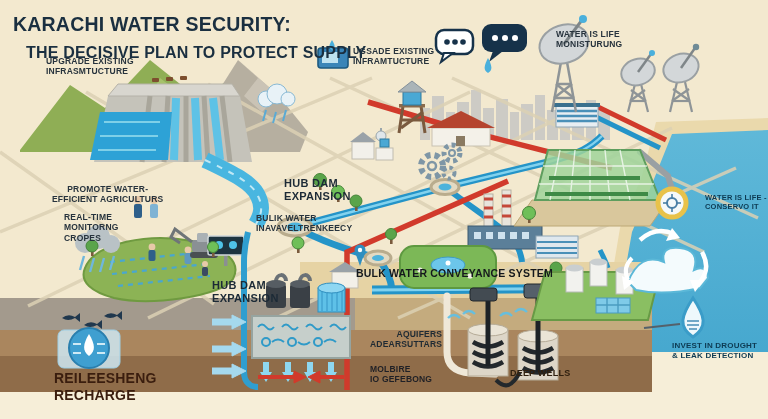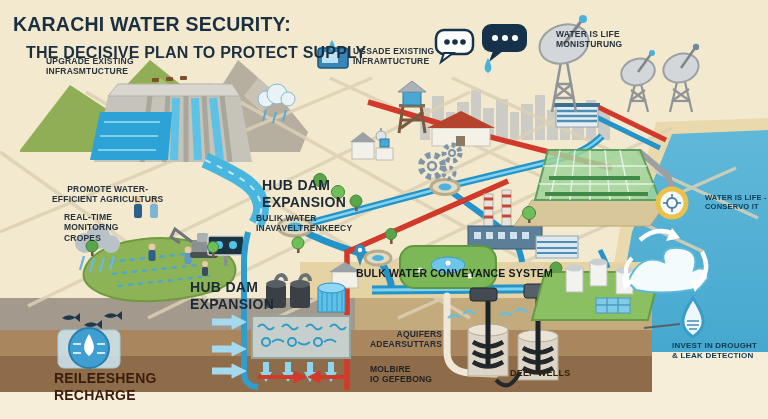--- a/index.html
+++ b/index.html
@@ -2,21 +2,21 @@
 <html><head>
 <meta charset="utf-8">
 <style>
   html,body{margin:0;padding:0;background:#e8e0c8;}
   .scene{position:relative;width:768px;height:419px;background:#f3e9cf;overflow:hidden;
          font-family:"Liberation Sans",sans-serif;}
   .layer{position:absolute;left:0;top:0;width:768px;height:419px;}
   .band{position:absolute;}
   .lbl{position:absolute;font:700 8.5px/1.22 "Liberation Sans",sans-serif;color:#27333d;
        white-space:pre-line;letter-spacing:.2px;z-index:30;}
-  .big{font-size:14px;font-weight:800;letter-spacing:.3px;color:#1c2a36;}
+  .big{font-size:11px;font-weight:800;letter-spacing:.3px;color:#1c2a36;margin-left:22px;}
   .one{font-size:10.5px;font-weight:800;color:#14181c;}
   .sea-lbl{color:#0d3a52;font-size:7.5px;padding-left:15px;}
   .soil-lbl{color:#30200f;}
   .title{position:absolute;z-index:40;color:#1a2f40;font-weight:800;
          font-family:"Liberation Sans",sans-serif;letter-spacing:.2px;}
   svg{position:absolute;left:0;top:0;z-index:20;}
 </style>
 </head>
 <body>
 

